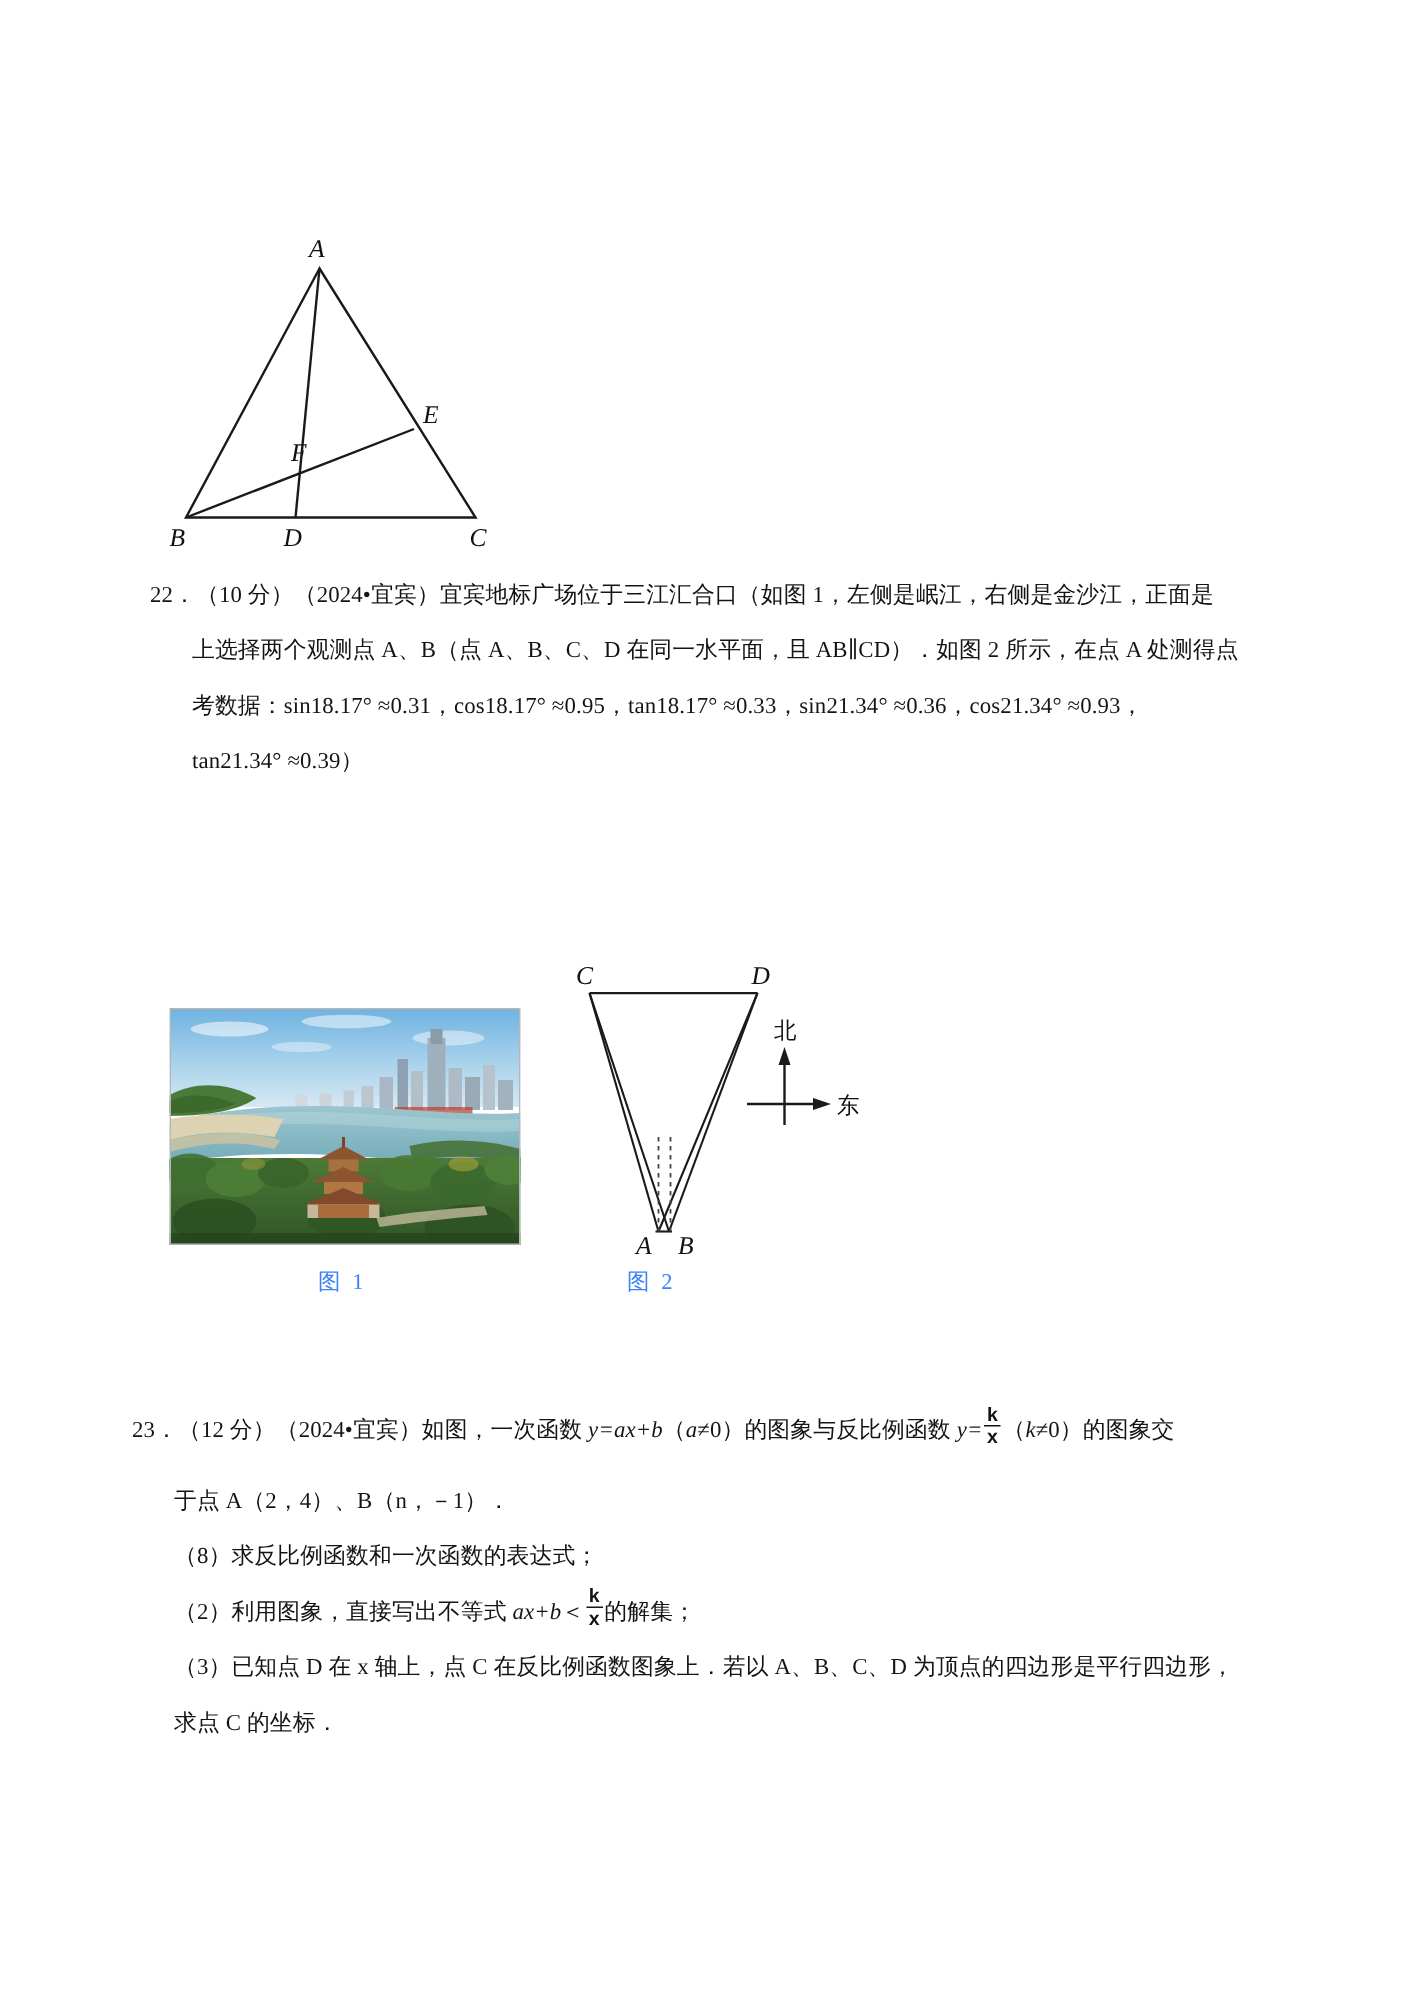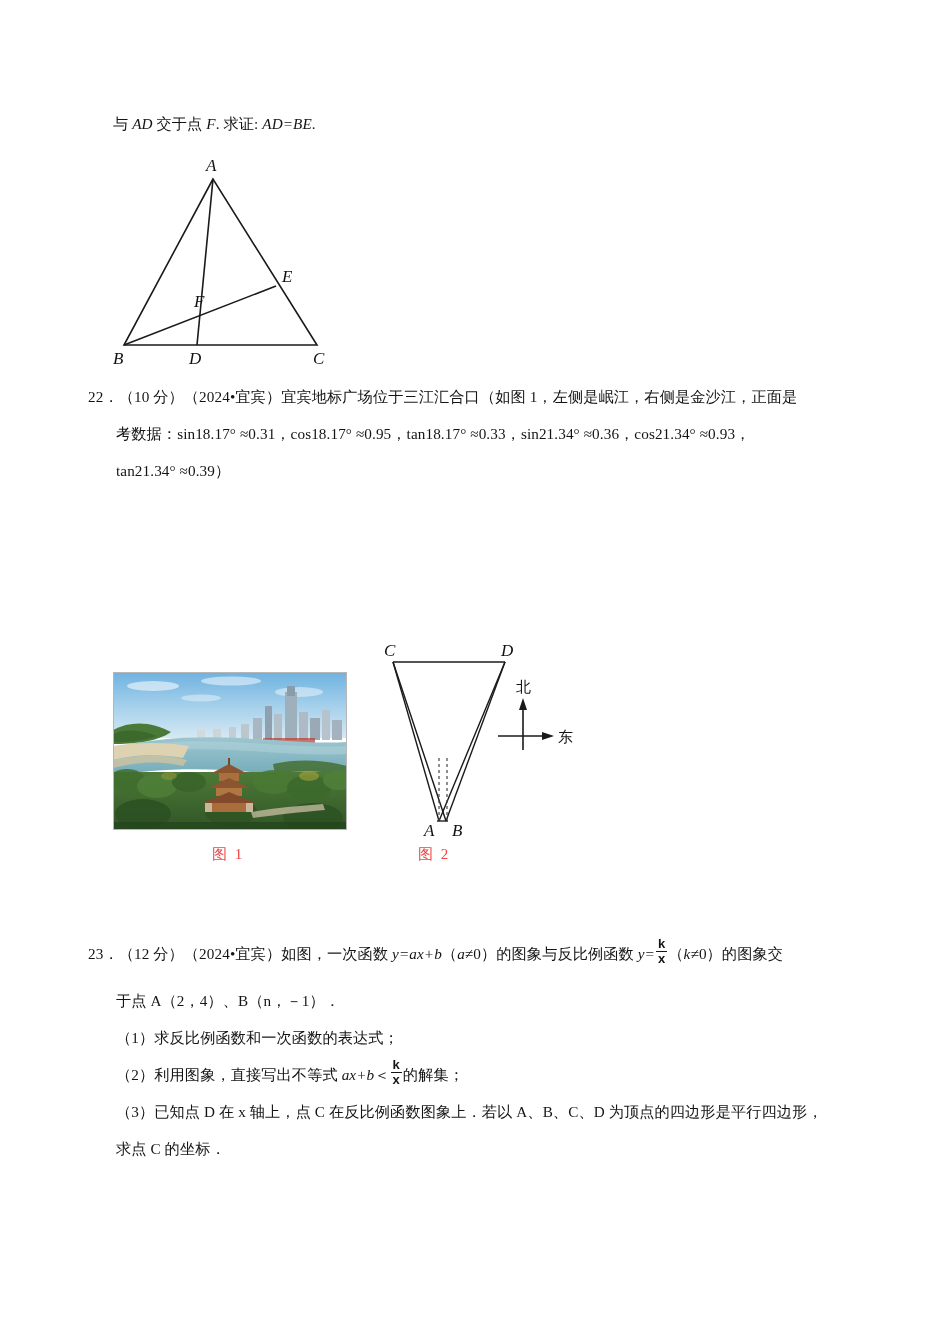--- a/index.html
+++ b/index.html
@@ -66,21 +66,21 @@
     font-size: 13px;
   }
 
   
   .fig {
     position: absolute;
   }
   .fig-caption {
     position: absolute;
     font-size: 15px;
-    color: #ef4444;
+    color: #3b82f6;
     letter-spacing: 2px;
   }
 
   .photo {
     position: absolute;
     overflow: hidden;
   }
 
   svg { display: block; overflow: visible; }
   .lbl {
@@ -93,46 +93,42 @@
     font-family: "Liberation Sans", sans-serif;
     font-size: 15px;
     fill: #111;
   }
 </style>
 </head>
 <body>
 
 <div class="page">
 
-  <div class="para" style="left:113px; top:105px; width:760px;">
-    <span class="line">
-      <span>与 </span><span class="it">AD</span><span> 交于点 </span><span class="it">F</span><span>. 求证: </span><span class="it">AD=BE</span><span>.</span>
-    </span>
-  </div>
 
   <div class="fig" style="left:100px; top:155px; width:260px; height:215px;">
     <svg width="260" height="215" viewBox="0 0 260 215">
 
       <polygon points="113,24 24,190 217,190" fill="none" stroke="#1a1a1a" stroke-width="1.6"></polygon>
 
       <line x1="113" y1="24" x2="97" y2="190" stroke="#1a1a1a" stroke-width="1.6"></line>
 
       <line x1="24" y1="190" x2="176" y2="131" stroke="#1a1a1a" stroke-width="1.6"></line>
 
       <text class="lbl" x="106" y="16">A</text>
       <text class="lbl" x="13" y="209">B</text>
       <text class="lbl" x="213" y="209">C</text>
       <text class="lbl" x="89" y="209">D</text>
       <text class="lbl" x="182" y="127">E</text>
       <text class="lbl" x="94" y="152">F</text>
     </svg>
   </div>
 
-  <div class="para" style="left:88px; top:378px; width:790px;">
+  <div class="para" style="left:100px; top:378px; width:790px;">
     <span class="line">22．（10 分）（2024•宜宾）宜宾地标广场位于三江汇合口（如图 1，左侧是岷江，右侧是金沙江，正面是</span>
+    <span class="line" style="padding-left:28px;">上选择两个观测点 A、B（点 A、B、C、D 在同一水平面，且 AB∥CD）．如图 2 所示，在点 A 处测得点</span>
     <span class="line" style="padding-left:28px;">考数据：sin18.17° ≈0.31，cos18.17° ≈0.95，tan18.17° ≈0.33，sin21.34° ≈0.36，cos21.34° ≈0.93，</span>
     <span class="line" style="padding-left:28px;">tan21.34° ≈0.39）</span>
   </div>
 
   <div class="photo" style="left:113px; top:672px; width:234px; height:158px;">
     <svg width="234" height="158" viewBox="0 0 234 158">
       <defs>
         <linearGradient id="skyGrad" x1="0" y1="0" x2="0" y2="1">
           <stop offset="0%" stop-color="#6fb2e0"></stop>
           <stop offset="55%" stop-color="#a8d2ec"></stop>
@@ -257,21 +253,21 @@
     </svg>
   </div>
 
   <div class="fig-caption" style="left:418px; top:845px;">图 2</div>
 
   <div class="para" style="left:88px; top:935px; width:800px;">
     <span class="line">
       <span>23．（12 分）（2024•宜宾）如图，一次函数 </span><span class="it">y=ax+b</span><span>（</span><span class="it">a</span><span>≠0）的图象与反比例函数 </span><span class="it">y=</span><span class="frac"><span class="top">k</span><span class="bot">x</span></span><span>（</span><span class="it">k</span><span>≠0）的图象交</span>
     </span>
     <span class="line" style="padding-left:28px; margin-top:10px;">于点 A（2，4）、B（n，－1）．</span>
-    <span class="line" style="padding-left:28px;">（1）求反比例函数和一次函数的表达式；</span>
+    <span class="line" style="padding-left:28px;">（8）求反比例函数和一次函数的表达式；</span>
     <span class="line" style="padding-left:28px;">
       <span>（2）利用图象，直接写出不等式 </span><span class="it">ax+b</span><span>＜</span><span class="frac"><span class="top">k</span><span class="bot">x</span></span><span>的解集；</span>
     </span>
     <span class="line" style="padding-left:28px;">（3）已知点 D 在 x 轴上，点 C 在反比例函数图象上．若以 A、B、C、D 为顶点的四边形是平行四边形，</span>
     <span class="line" style="padding-left:28px;">求点 C 的坐标．</span>
   </div>
 
 </div>
 
 </body></html>

